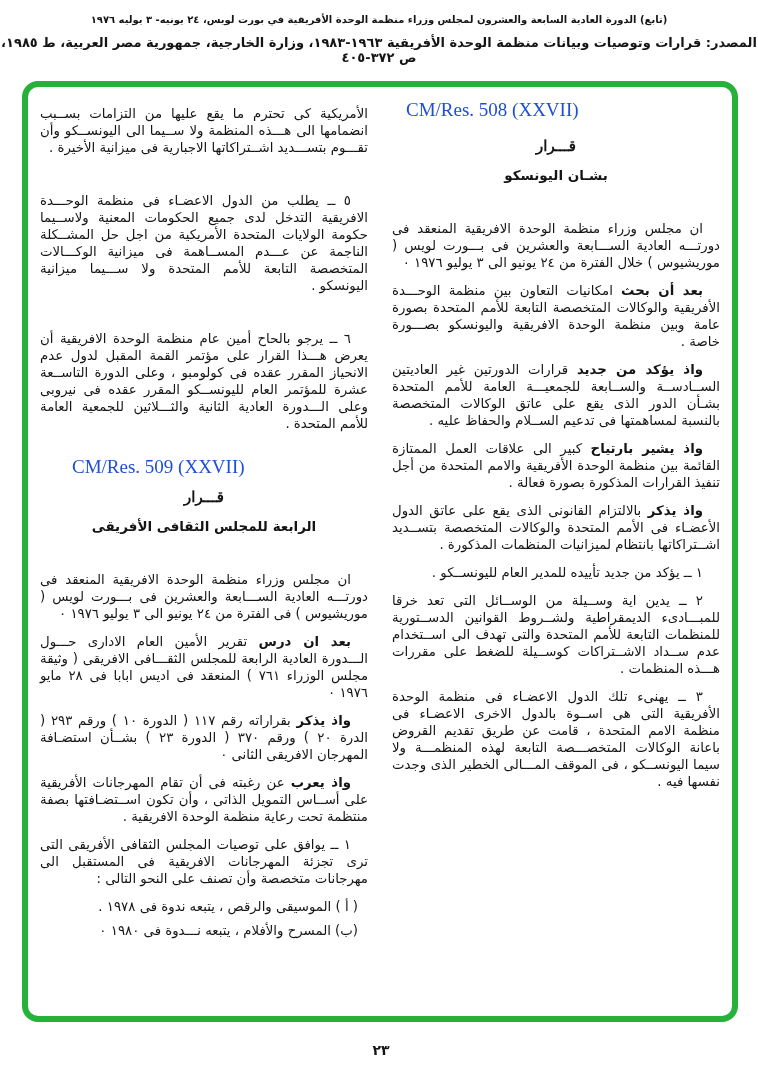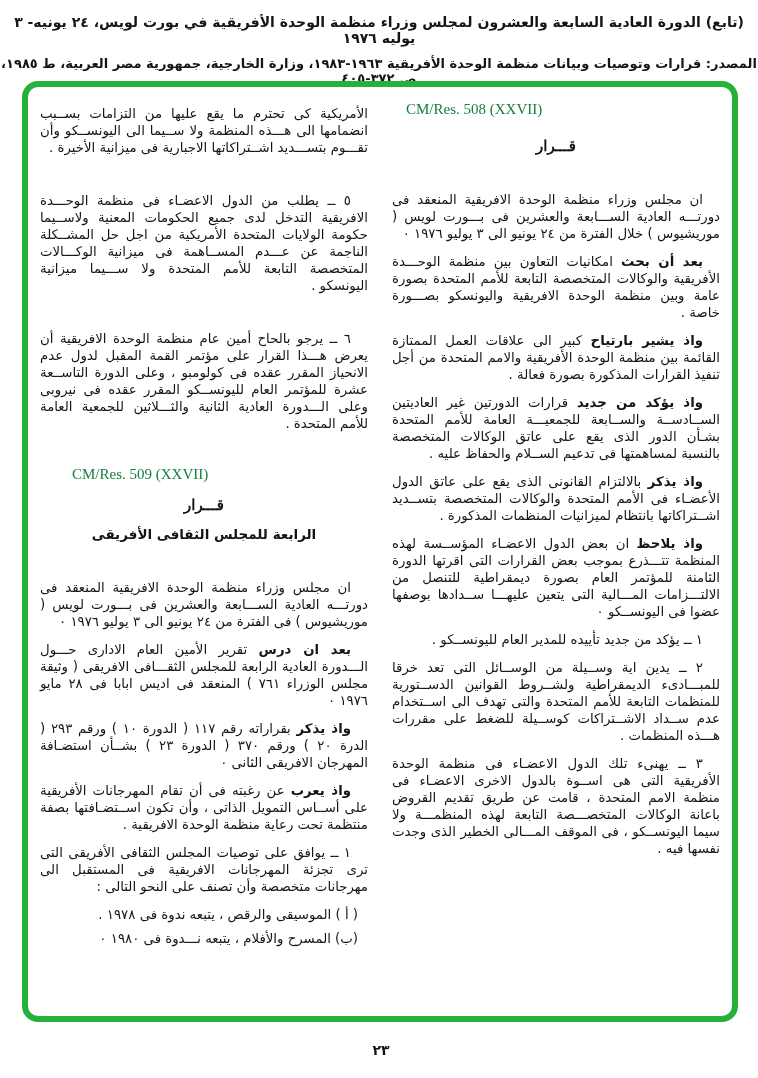--- a/index.html
+++ b/index.html
@@ -1,36 +1,36 @@
 <!DOCTYPE html>
 <html lang="ar"><head>
 <meta charset="utf-8">
 <style>
   html,body{margin:0;padding:0;}
   body{
     width:758px;height:1078px;position:relative;background:#ffffff;
     font-family:"DejaVu Sans",sans-serif;color:#151515;overflow:hidden;
   }
   .header{position:absolute;top:14px;left:0;right:0;text-align:center;direction:rtl;}
-  .header .h1{font-size:14px;font-weight:bold;letter-spacing:0;}
+  .header .h1{font-size:10px;font-weight:bold;letter-spacing:0;}
   .header .h2{font-size:13px;font-weight:bold;margin-top:10px;}
   .frame{
     position:absolute;left:22px;top:81px;width:704px;height:929px;
     border:6px solid #26b13a;border-radius:16px;background:#ffffff;
   }
   .content{
     position:absolute;top:0;left:0;right:0;bottom:0;
     display:flex;direction:rtl;gap:24px;padding:12px 12px 0 12px;box-sizing:border-box;
   }
   .col{flex:1;direction:rtl;text-align:justify;font-size:13.3px;line-height:17px;}
   .resid{
     direction:ltr;text-align:left;font-family:"Liberation Serif","DejaVu Serif",serif;
-    font-size:15px;color:#15803d;margin:2px 0 20px;padding-left:14px;
+    font-size:19px;color:#1d4ed8;margin:2px 0 20px;padding-left:14px;
   }
-  .resid.second{margin:34px 0 14px;padding-left:32px;}
+  .resid.second{margin:26px 0 14px;padding-left:32px;}
   .title{text-align:center;font-weight:bold;font-size:15px;margin:8px 0 12px;font-family:Liberation Serif, serif;}
   .subtitle{text-align:center;font-weight:bold;font-size:13.5px;margin:4px 0;}
   .subtitle.last{margin-bottom:16px;}
   .para{margin:11px 0;text-indent:17px;}
   .para .lead{font-weight:bold;}
   .para.noindent{text-indent:0;}
   .para.short{margin:7px 0;text-indent:10px;text-align:right;}
   .gap-top{margin-top:36px;}
   .pagenum{
     position:absolute;left:4px;right:0;top:1042px;text-align:center;
@@ -46,27 +46,27 @@
     <div class="h1">(تابع) الدورة العادية السابعة والعشرون لمجلس وزراء منظمة الوحدة الأفريقية في بورت لويس، ٢٤ يونيه- ٣ يوليه ١٩٧٦</div>
     <div class="h2">المصدر: قرارات وتوصيات وبيانات منظمة الوحدة الأفريقية ١٩٦٣-١٩٨٣، وزارة الخارجية، جمهورية مصر العربية، ط ١٩٨٥، ص ٣٧٢-٤٠٥</div>
   </div>
 
   <div class="frame" style="border-color: rgb(38, 177, 58);">
     <div class="content">
 
       <div class="col">
         <div class="resid">CM/Res. 508 (XXVII)</div>
         <div class="title">قـــرار</div>
+        <div class="subtitle last">بشـان اليونسكو</div>
 
         <p class="para gap-top"><b class="lead"></b><span>ان مجلس وزراء منظمة الوحدة الافريقية المنعقد فى دورتـــه العادية الســـابعة والعشرين فى بـــورت لويس ( موريشيوس ) خلال الفترة من ٢٤ يونيو الى ٣ يوليو ١٩٧٦ ٠</span></p>
         <p class="para"><b class="lead">بعد أن بحث</b><span> امكانيات التعاون بين منظمة الوحـــدة الأفريقية والوكالات المتخصصة التابعة للأمم المتحدة بصورة عامة وبين منظمة الوحدة الافريقية واليونسكو بصـــورة خاصة .</span></p>
+        <p class="para"><b class="lead">واذ يؤكد من جديد</b><span> قرارات الدورتين غير العاديتين الســادســة والســابعة للجمعيـــة العامة للأمم المتحدة بشـأن الدور الذى يقع على عاتق الوكالات المتخصصة بالنسبة لمساهمتها فى تدعيم الســلام والحفاظ عليه .</span></p>
         <p class="para"><b class="lead">واذ يشير بارتياح</b><span> كبير الى علاقات العمل الممتازة القائمة بين منظمة الوحدة الأفريقية والامم المتحدة من أجل تنفيذ القرارات المذكورة بصورة فعالة .</span></p>
-        <p class="para"><b class="lead">واذ يؤكد من جديد</b><span> قرارات الدورتين غير العاديتين الســادســة والســابعة للجمعيـــة العامة للأمم المتحدة بشـأن الدور الذى يقع على عاتق الوكالات المتخصصة بالنسبة لمساهمتها فى تدعيم الســلام والحفاظ عليه .</span></p>
         <p class="para"><b class="lead">واذ يذكر</b><span> بالالتزام القانونى الذى يقع على عاتق الدول الأعضـاء فى الأمم المتحدة والوكالات المتخصصة بتســديد اشــتراكاتها بانتظام لميزانيات المنظمات المذكورة .</span></p>
-        <p class="para"><b class="lead">واذ يلاحظ</b><span> ان بعض الدول الاعضـاء المؤســسة لهذه المنظمة تتـــذرع بموجب بعض القرارات التى اقرتها الدورة الثامنة للمؤتمر العام بصورة ديمقراطية للتنصل من الالتـــزامات المـــالية التى يتعين عليهـــا ســدادها بوصفها عضوا فى اليونســكو ٠</span></p>
         <p class="para"><b class="lead"></b><span>١ ــ يؤكد من جديد تأييده للمدير العام لليونســكو .</span></p>
         <p class="para"><b class="lead"></b><span>٢ ــ يدين اية وســيلة من الوســائل التى تعد خرقا للمبـــادىء الديمقراطية ولشــروط القوانين الدســتورية للمنظمات التابعة للأمم المتحدة والتى تهدف الى اســتخدام عدم ســداد الاشــتراكات كوســيلة للضغط على مقررات هـــذه المنظمات .</span></p>
         <p class="para"><b class="lead"></b><span>٣ ــ يهنىء تلك الدول الاعضـاء فى منظمة الوحدة الأفريقية التى هى اســوة بالدول الاخرى الاعضـاء فى منظمة الامم المتحدة ، قامت عن طريق تقديم القروض باعانة الوكالات المتخصـــصة التابعة لهذه المنظمـــة ولا سيما اليونســكو ، فى الموقف المـــالى الخطير الذى وجدت نفسها فيه .</span></p>
       </div>
 
       <div class="col">
         <p class="para noindent" style="margin-top:6px"><b class="lead"></b><span>الأمريكية كى تحترم ما يقع عليها من التزامات بســبب انضمامها الى هـــذه المنظمة ولا ســيما الى اليونســكو وأن تقـــوم بتســـديد اشــتراكاتها الاجبارية فى ميزانية الأخيرة .</span></p>
         <p class="para gap-top"><b class="lead"></b><span>٥ ــ يطلب من الدول الاعضـاء فى منظمة الوحـــدة الافريقية التدخل لدى جميع الحكومات المعنية ولاســيما حكومة الولايات المتحدة الأمريكية من اجل حل المشــكلة الناجمة عن عـــدم المســاهمة فى ميزانية الوكـــالات المتخصصة التابعة للأمم المتحدة ولا ســـيما ميزانية اليونسكو .</span></p>
         <p class="para gap-top"><b class="lead"></b><span>٦ ــ يرجو بالحاح أمين عام منظمة الوحدة الافريقية أن يعرض هـــذا القرار على مؤتمر القمة المقبل لدول عدم الانحياز المقرر عقده فى كولومبو ، وعلى الدورة التاســعة عشرة للمؤتمر العام لليونســكو المقرر عقده فى نيروبى وعلى الـــدورة العادية الثانية والثـــلاثين للجمعية العامة للأمم المتحدة .</span></p>
 

